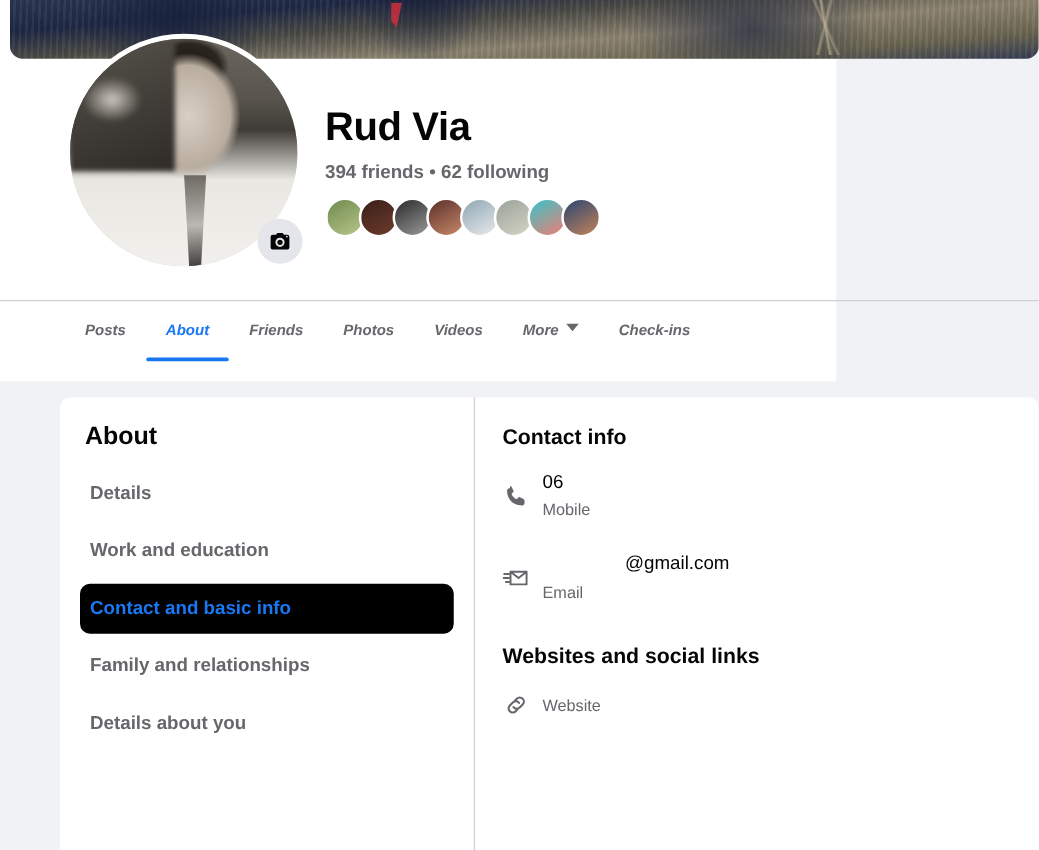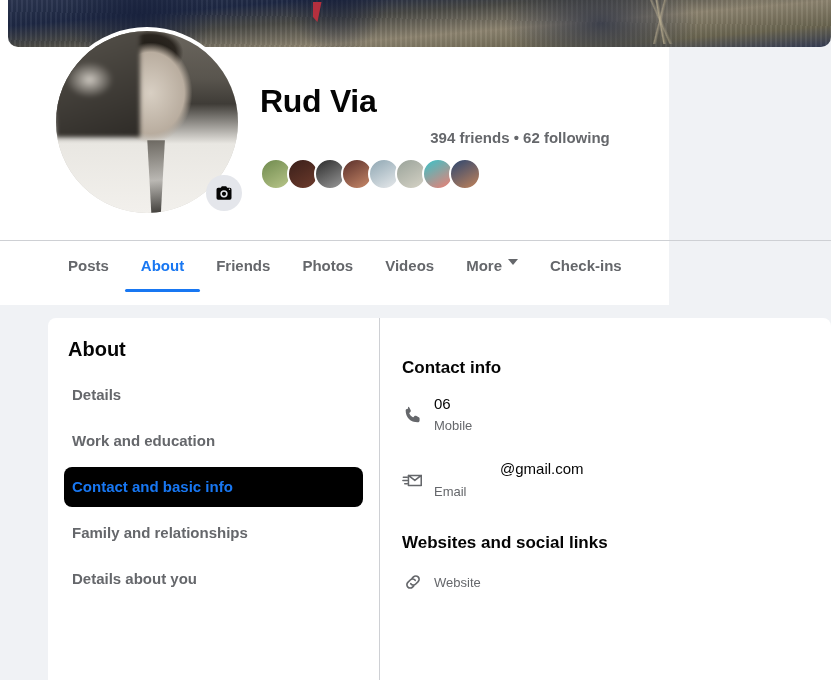--- a/index.html
+++ b/index.html
@@ -124,21 +124,20 @@
     font-weight: bold;
     letter-spacing: -.3px;
     color: #050505;
     line-height: 1.1;
   }
   .profile-stats {
     margin-top: 10px;
     font-size: 15px;
     color: #65676b;
     font-weight: 600;
-    text-align: center;
   }
   .friend-thumbs {
     margin-top: 12px;
     display: flex;
   }
   .friend-thumb {
     width: 32px; height: 32px;
     border-radius: 50%;
     border: 2px solid #ffffff;
     margin-left: -5px;
@@ -153,28 +152,29 @@
     left: 0; top: 240px;
     width: 831px; height: 65px;
     border-top: 1px solid #ced0d4;
     display: flex;
     align-items: flex-start;
     padding-left: 52px;
   }
   .tab {
     position: relative;
     padding: 16px 16px 18px;
-    font-size: 15px;
+    font-size: 12px;
     font-weight: 600;
     color: #65676b;
     cursor: pointer;
     white-space: nowrap;
     display: flex;
     align-items: flex-start;
     gap: 6px;
+    font-style: italic;
   }
   .tab.active { color: #1877f2; }
   .tab.active::after {
     content: "";
     position: absolute;
     left: 0; right: 0; bottom: 0;
     height: 3px;
     background: #1877f2;
     border-radius: 2px;
   }
@@ -220,21 +220,21 @@
     cursor: pointer;
     line-height: 1.2;
   }
   .about-nav-item.active {
     background: #000000;
     color: #1877f2;
   }
 
   .about-content {
     flex: 1;
-    padding: 40px 20px 0 22px;
+    padding: 22px 20px 0 22px;
   }
   .section-title {
     font-size: 17px;
     font-weight: bold;
     color: #050505;
     margin-bottom: 16px;
   }
   .info-row {
     display: flex;
     align-items: center;

